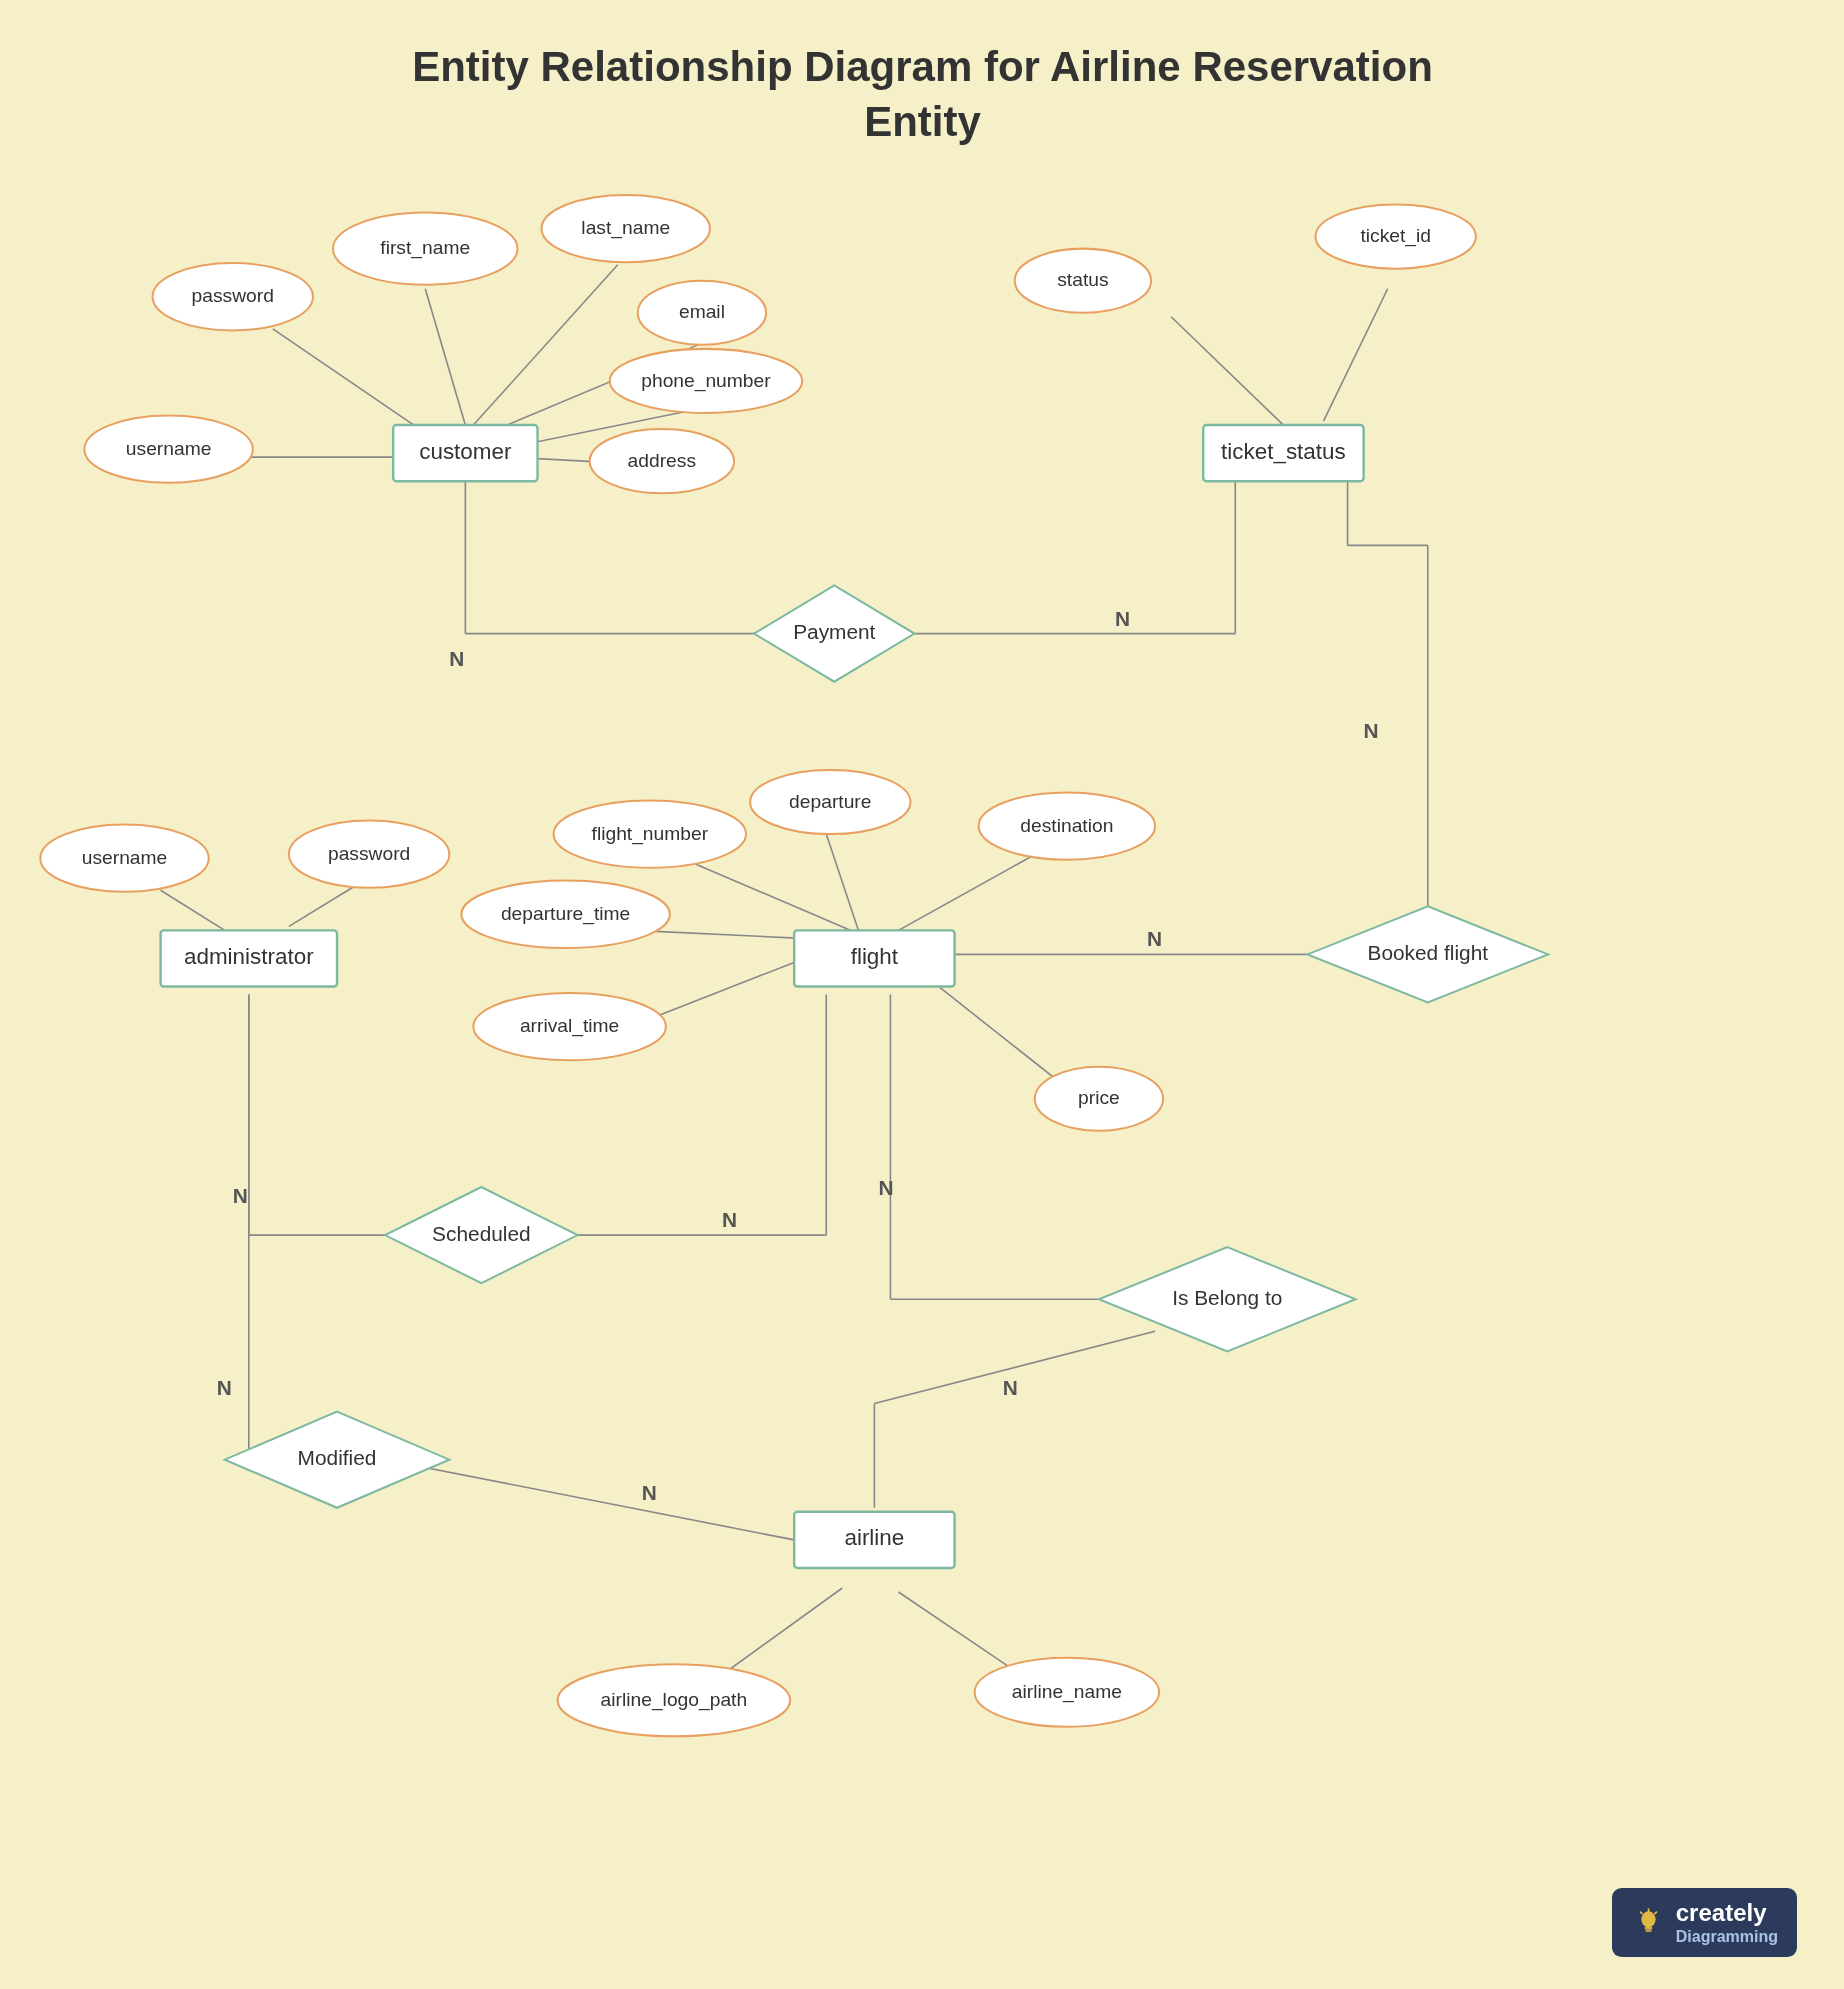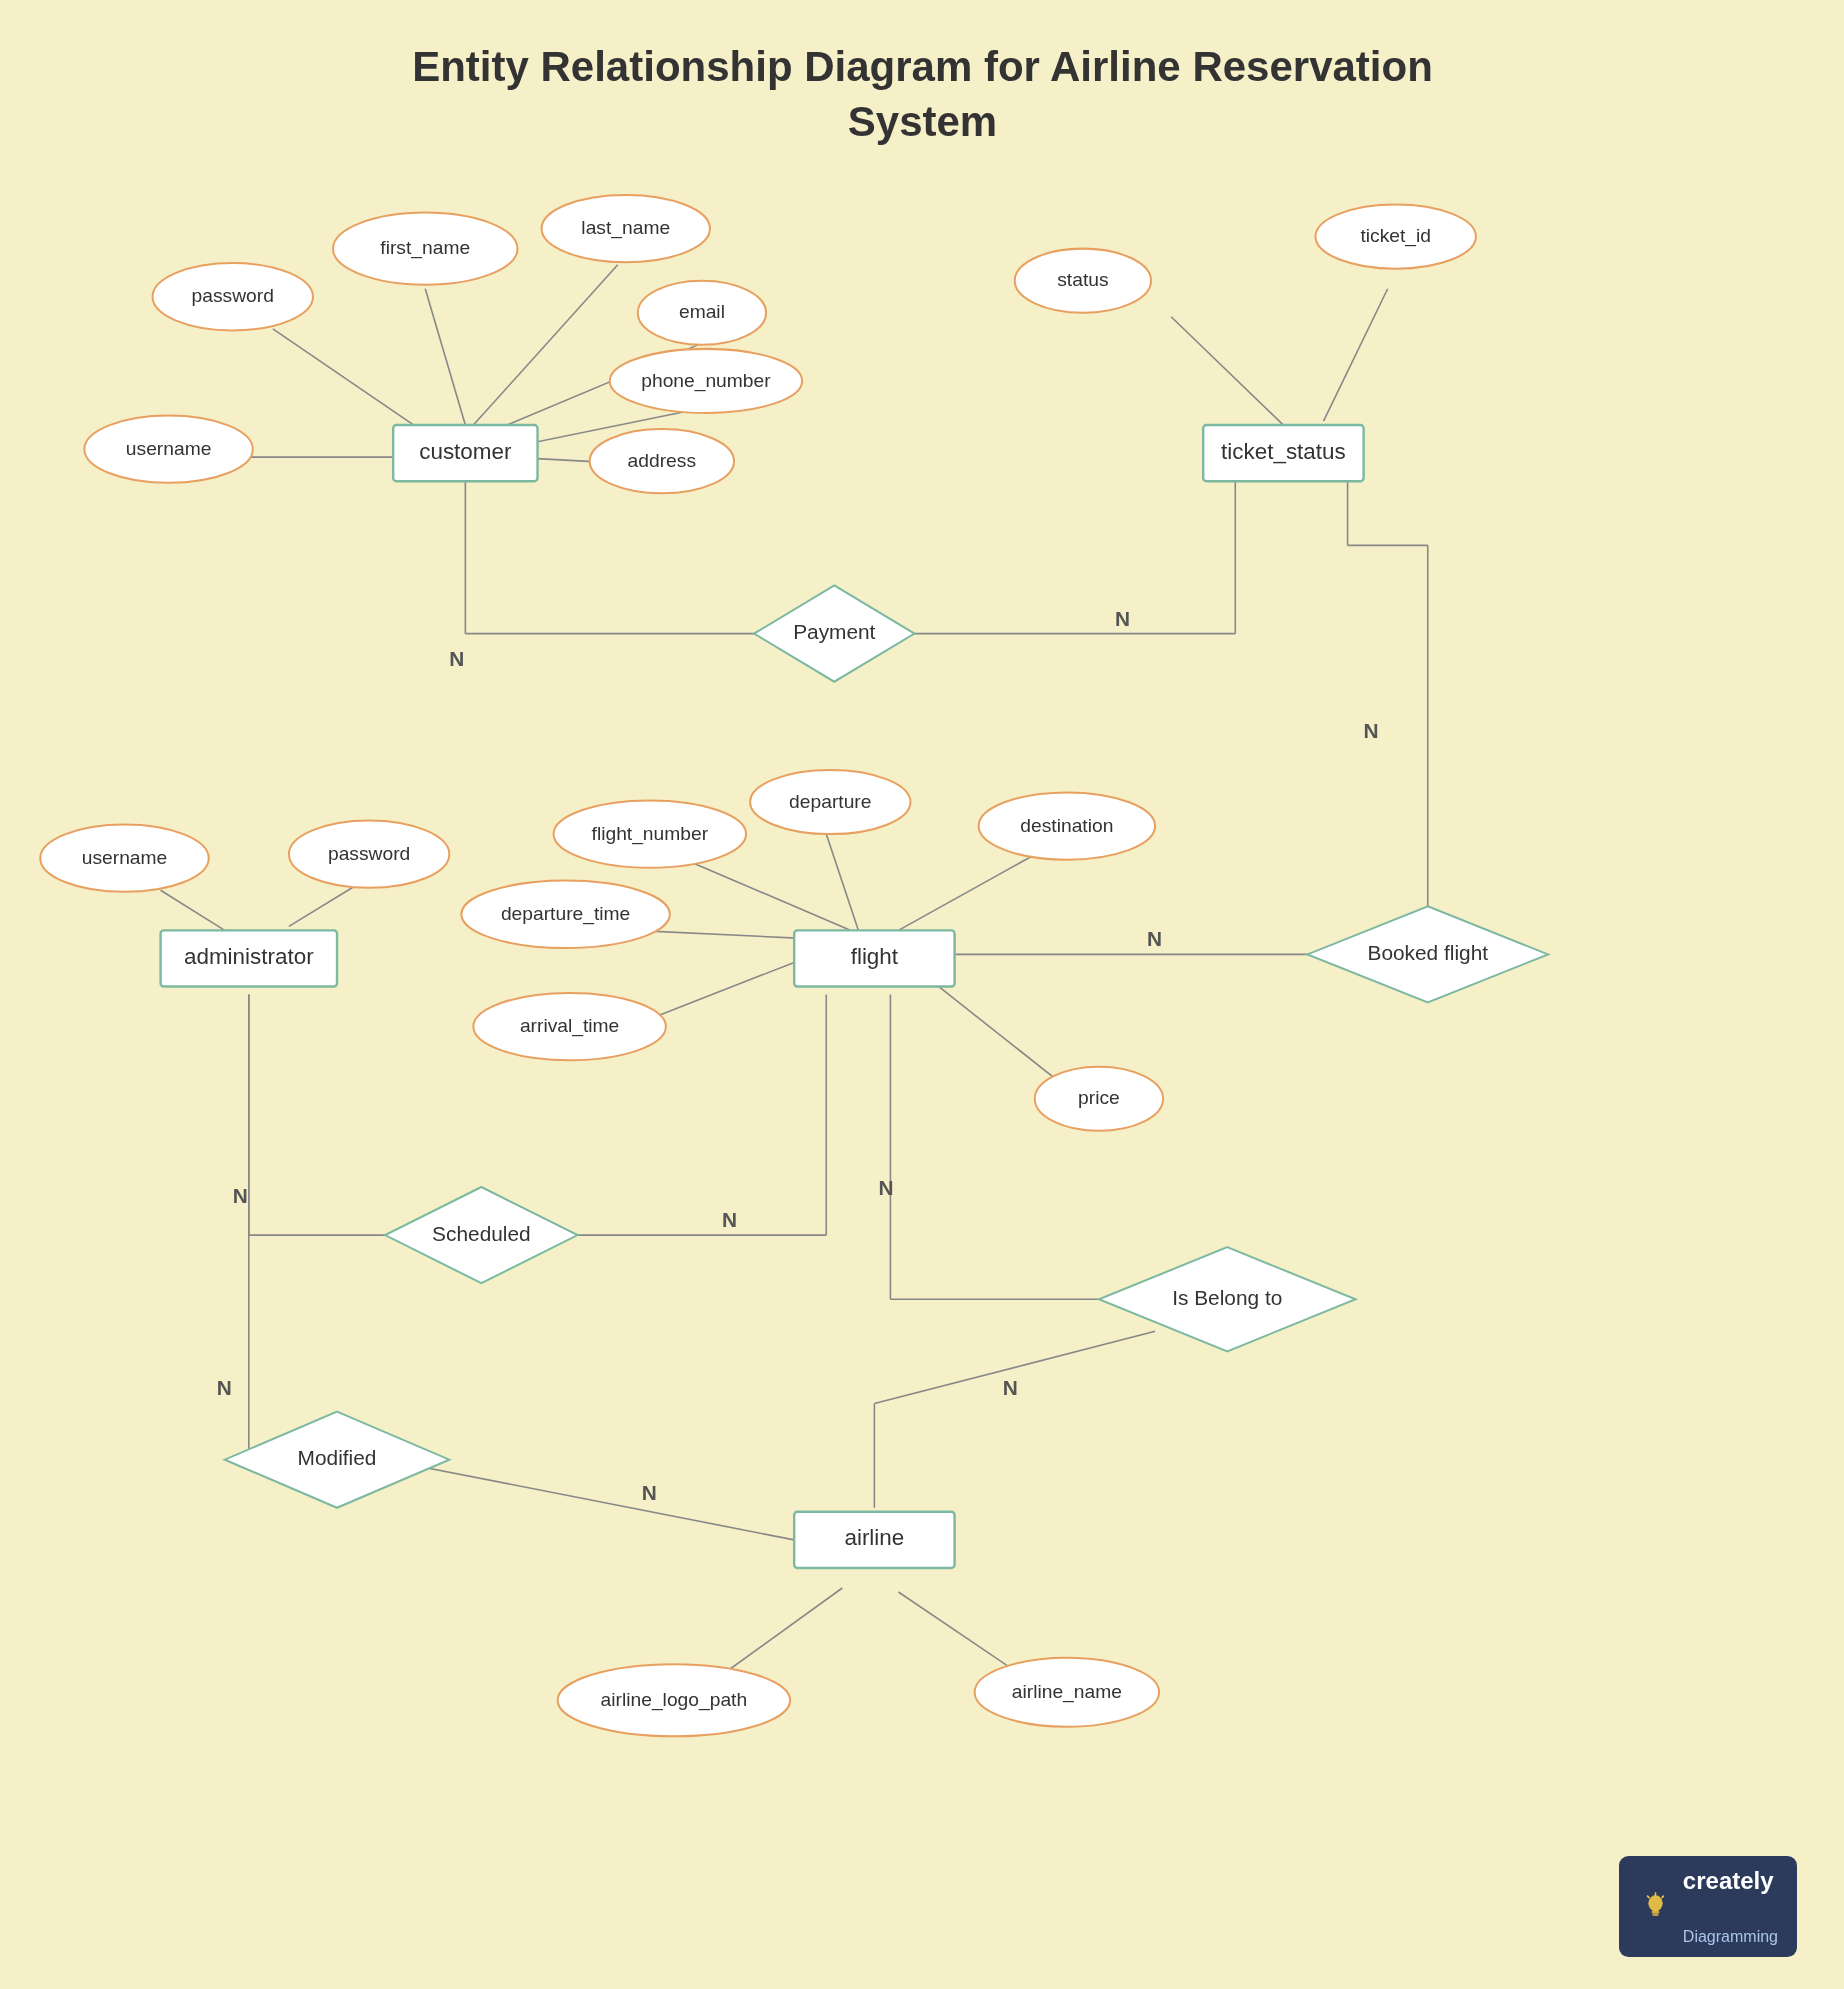--- a/index.html
+++ b/index.html
@@ -85,30 +85,29 @@
     }
     .logo-text {
       color: white;
       font-size: 24px;
       font-weight: bold;
       line-height: 1.2;
     }
     .logo-sub {
       color: #aac4e8;
       font-size: 16px;
-      font-weight: normal;
-      margin-top: 32px;
+      font-weight: bold;
     }
   </style>
 </head>
 <body>
 
 <div class="page-title">
   <span>Entity Relationship Diagram for Airline Reservation</span><br>
-  <span>System</span>
+  <span>Entity</span>
 </div>
 
 <svg class="diagram" viewBox="0 0 2300 2480" xmlns="http://www.w3.org/2000/svg">
 
   <line class="relation-line" x1="580" y1="530" x2="530" y2="360"></line>
   <line class="relation-line" x1="590" y1="530" x2="770" y2="330"></line>
   <line class="relation-line" x1="620" y1="535" x2="870" y2="430"></line>
   <line class="relation-line" x1="625" y1="560" x2="870" y2="510"></line>
   <line class="relation-line" x1="635" y1="570" x2="820" y2="580"></line>
   <line class="relation-line" x1="545" y1="550" x2="340" y2="410"></line>

